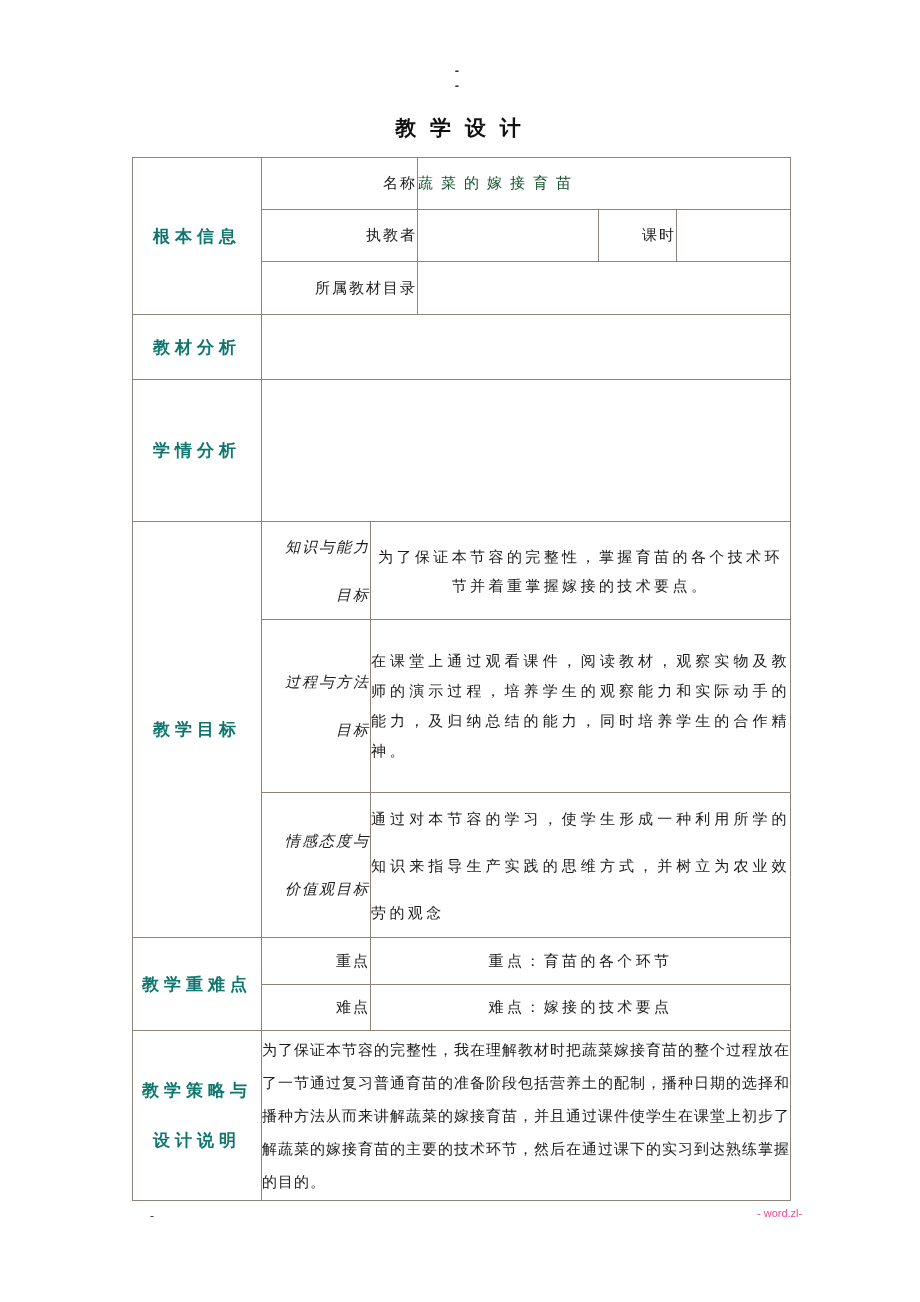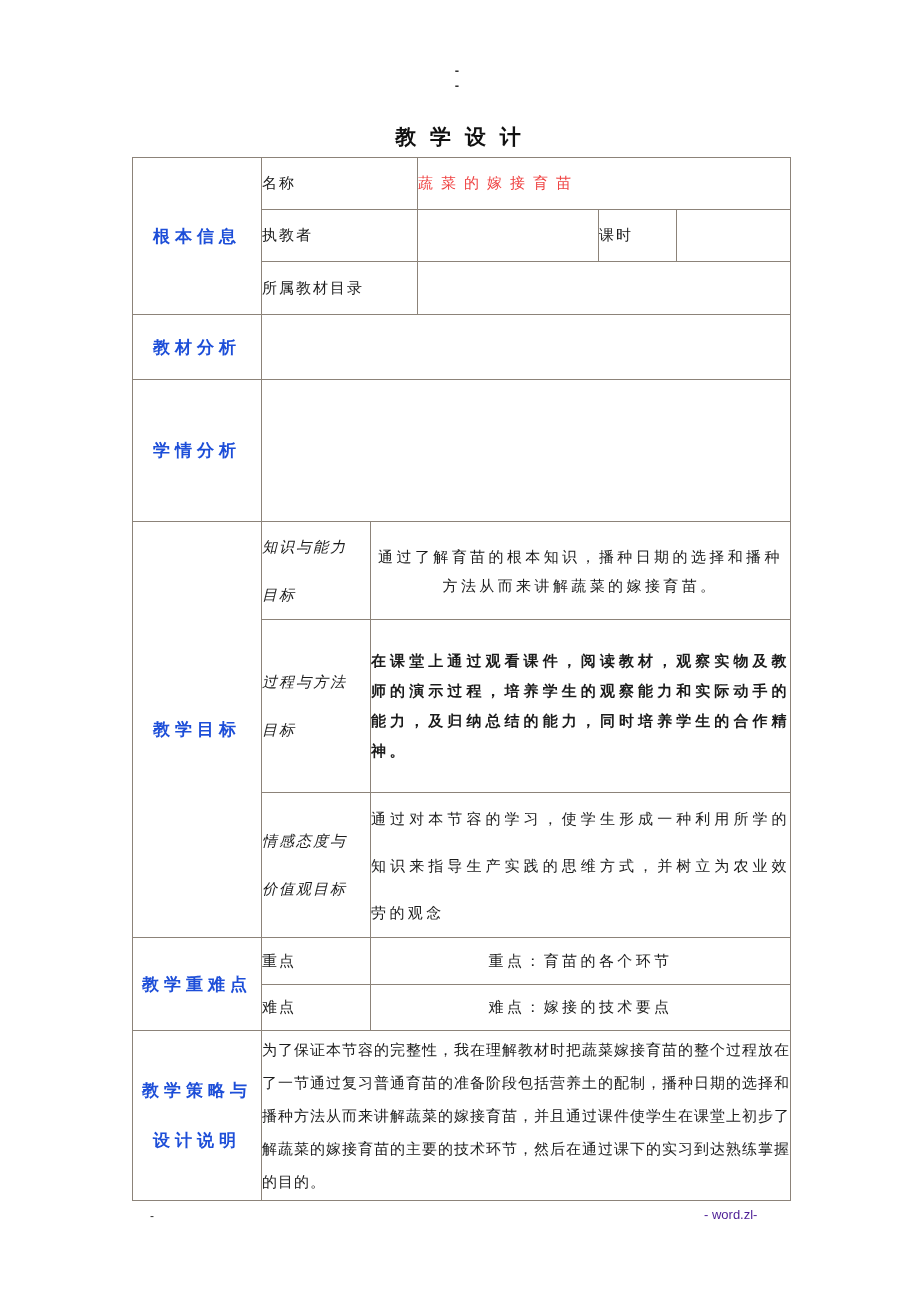--- a/index.html
+++ b/index.html
@@ -21,21 +21,21 @@
     width: 16px;
     text-align: center;
     font-size: 13px;
     color: #333333;
     font-weight: bold;
   }
   #top-mark-1 { top: 63px; }
   #top-mark-2 { top: 78px; }
   .doc-title {
     position: absolute;
-    top: 123px;
+    top: 114px;
     left: 0;
     width: 920px;
     text-align: center;
     font-size: 21px;
     font-weight: bold;
     letter-spacing: 4px;
     color: #111111;
   }
   table.design-table {
     position: absolute;
@@ -50,63 +50,63 @@
     padding: 0;
     vertical-align: middle;
     overflow: hidden;
   }
   
   .hdr {
     font-weight: bold;
     font-size: 17px;
     letter-spacing: 5px;
     text-align: center;
-    color: #1d4ed8;
+    color: #0f766e;
   }
   .hdr .ln { line-height: 50px; }
   
   .sub {
     font-size: 15px;
     letter-spacing: 2px;
-    text-align: left;
+    text-align: right;
     color: #1b1b1b;
   }
   .sub .ln { line-height: 48px; font-style: italic; }
   
   .txt {
     font-size: 15px;
     letter-spacing: 3.4px;
     color: #1b1b1b;
     padding: 0 8px;
   }
   .txt-center { text-align: center; line-height: 29px; }
   .txt-justify { text-align: justify; line-height: 30px; }
-  .txt-top { vertical-align: top; padding-top: 7px; font-weight: bold; }
+  .txt-top { vertical-align: top; padding-top: 7px; }
   .txt-loose { line-height: 47px; text-align: justify; }
   .txt-strategy { letter-spacing: 1px; line-height: 33px; text-align: justify; margin-top: 38px; }
   .txt-left { text-align: center; }
   .name-value {
     font-size: 15px;
     letter-spacing: 8px;
     padding-left: 10px;
-    color: #ef4444;
+    color: #14532d;
   }
   .footer-mark {
     position: absolute;
     left: 150px;
     top: 1209px;
     font-size: 12px;
     color: #333333;
   }
   .footer-watermark {
     position: absolute;
-    left: 704px;
+    left: 757px;
     top: 1207px;
-    font-size: 13px;
-    color: #4c1d95;
+    font-size: 11px;
+    color: #ec4899;
   }
 </style>
 </head>
 <body>
 
 <div class="top-mark" id="top-mark-1">-</div>
 <div class="top-mark" id="top-mark-2">-</div>
 
 <div class="doc-title">教 学 设 计</div>
 
@@ -148,21 +148,21 @@
       <td class="hdr">学情分析</td>
       <td colspan="5" class="txt"></td>
     </tr>
 
     <tr style="height:98px">
       <td rowspan="3" class="hdr">教学目标</td>
       <td class="sub">
         <div class="ln">知识与能力</div>
         <div class="ln">目标</div>
       </td>
-      <td colspan="4" class="txt txt-center">通过了解育苗的根本知识，播种日期的选择和播种方法从而来讲解蔬菜的嫁接育苗。</td>
+      <td colspan="4" class="txt txt-center">为了保证本节容的完整性，掌握育苗的各个技术环节并着重掌握嫁接的技术要点。</td>
     </tr>
 
     <tr style="height:173px">
       <td class="sub">
         <div class="ln">过程与方法</div>
         <div class="ln">目标</div>
       </td>
       <td colspan="4" class="txt txt-justify txt-top">在课堂上通过观看课件，阅读教材，观察实物及教师的演示过程，培养学生的观察能力和实际动手的能力，及归纳总结的能力，同时培养学生的合作精神。</td>
     </tr>
 

